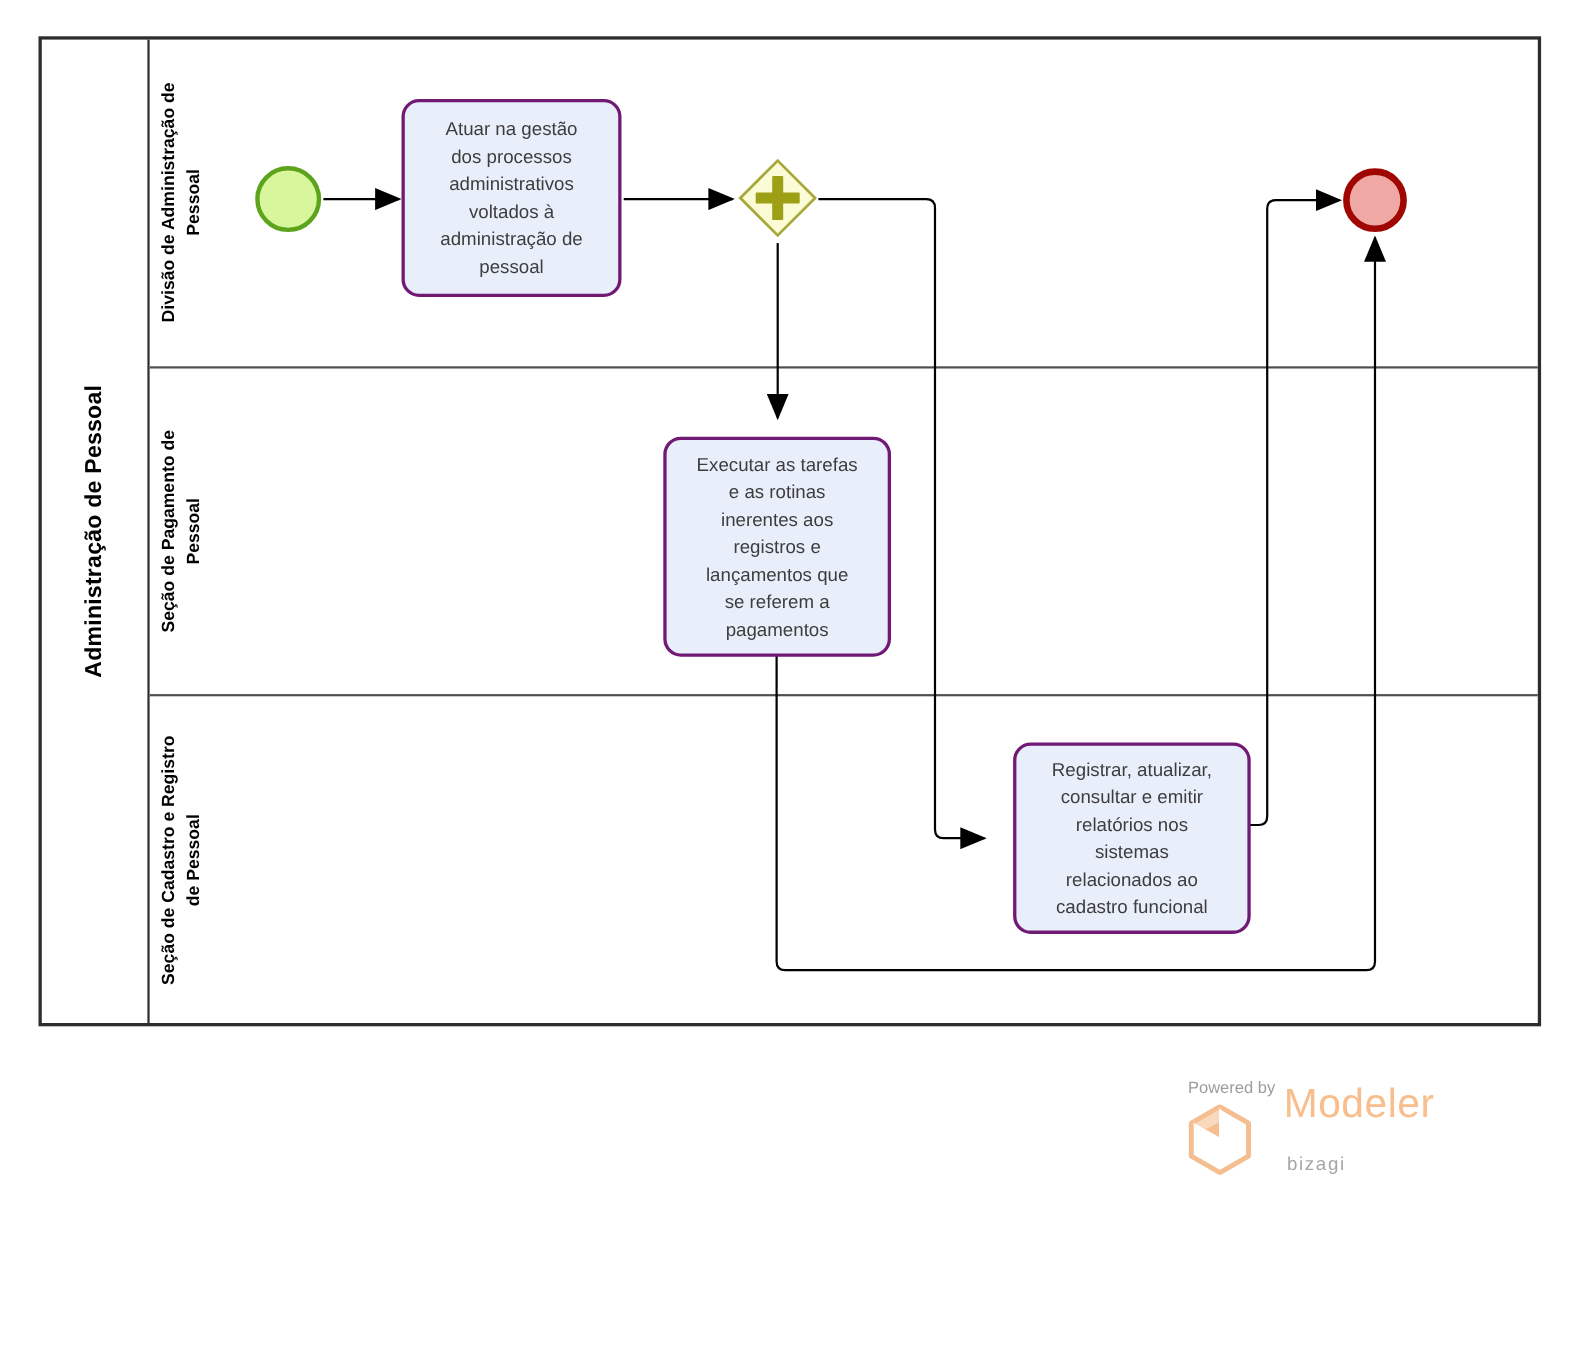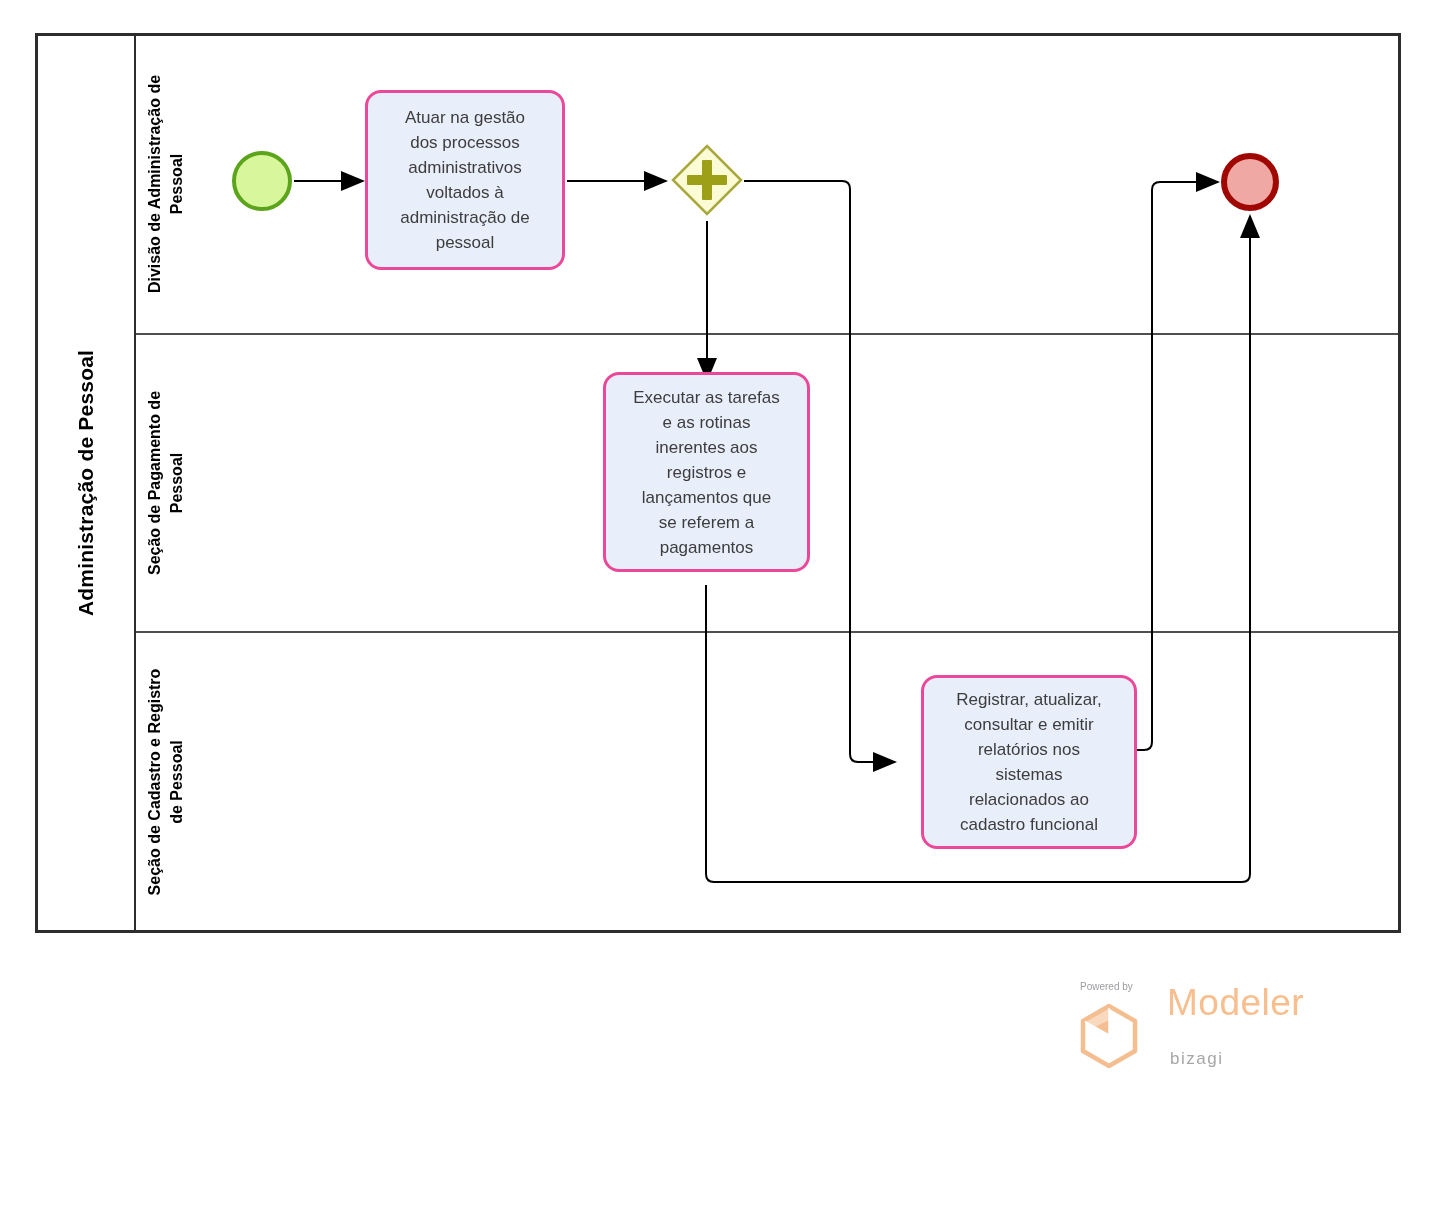--- a/index.html
+++ b/index.html
@@ -34,32 +34,32 @@
   .event{border-radius:50%;}
   .start-event{
     left:232px;top:151px;width:52px;height:52px;
     background:#d8f69b;border:4px solid #5ca41c;
   }
   .end-event{
     left:1221px;top:153px;width:46px;height:46px;
     background:#f0a8a4;border:6px solid #a00703;
   }
   .task{
-    position:absolute;border:3px solid #ec4899;border-radius:16px;background:#e9eefb;
+    position:absolute;border:3px solid #701a75;border-radius:16px;background:#e9eefb;
     display:flex;align-items:center;justify-content:center;text-align:center;
     font-size:17px;line-height:25px;color:#3d3d3d;white-space:pre-line;padding:0;
     box-sizing:border-box;
   }
   .task-1{left:365px;top:90px;width:200px;height:180px;}
-  .task-2{left:603px;top:372px;width:207px;height:200px;}
+  .task-2{left:603px;top:397px;width:207px;height:200px;}
   .task-3{left:898px;top:675px;width:216px;height:174px;margin-left:23px;}
   .gateway{position:absolute;left:668px;top:141px;width:78px;height:78px;}
   .flows{position:absolute;left:0;top:0;pointer-events:none;}
   
-  .powered-by{position:absolute;left:1080px;top:981px;font-size:10px;color:#9c9ca0;}
+  .powered-by{position:absolute;left:1080px;top:981px;font-size:15px;color:#9c9ca0;}
   .logo-hex{position:absolute;left:1080px;top:1004px;}
   .brand{position:absolute;left:1170px;top:1005px;font-size:17px;color:#a6a6a6;letter-spacing:1.5px;margin-top:44px;}
   .product{position:absolute;left:1167px;top:982px;font-size:37px;font-weight:500;color:#f8be8d;letter-spacing:0.5px;}
 </style>
 </head>
 <body>
 
 <div class="pool">
   <div class="pool-title-band">
     <div class="pool-title">Administração de Pessoal</div>

